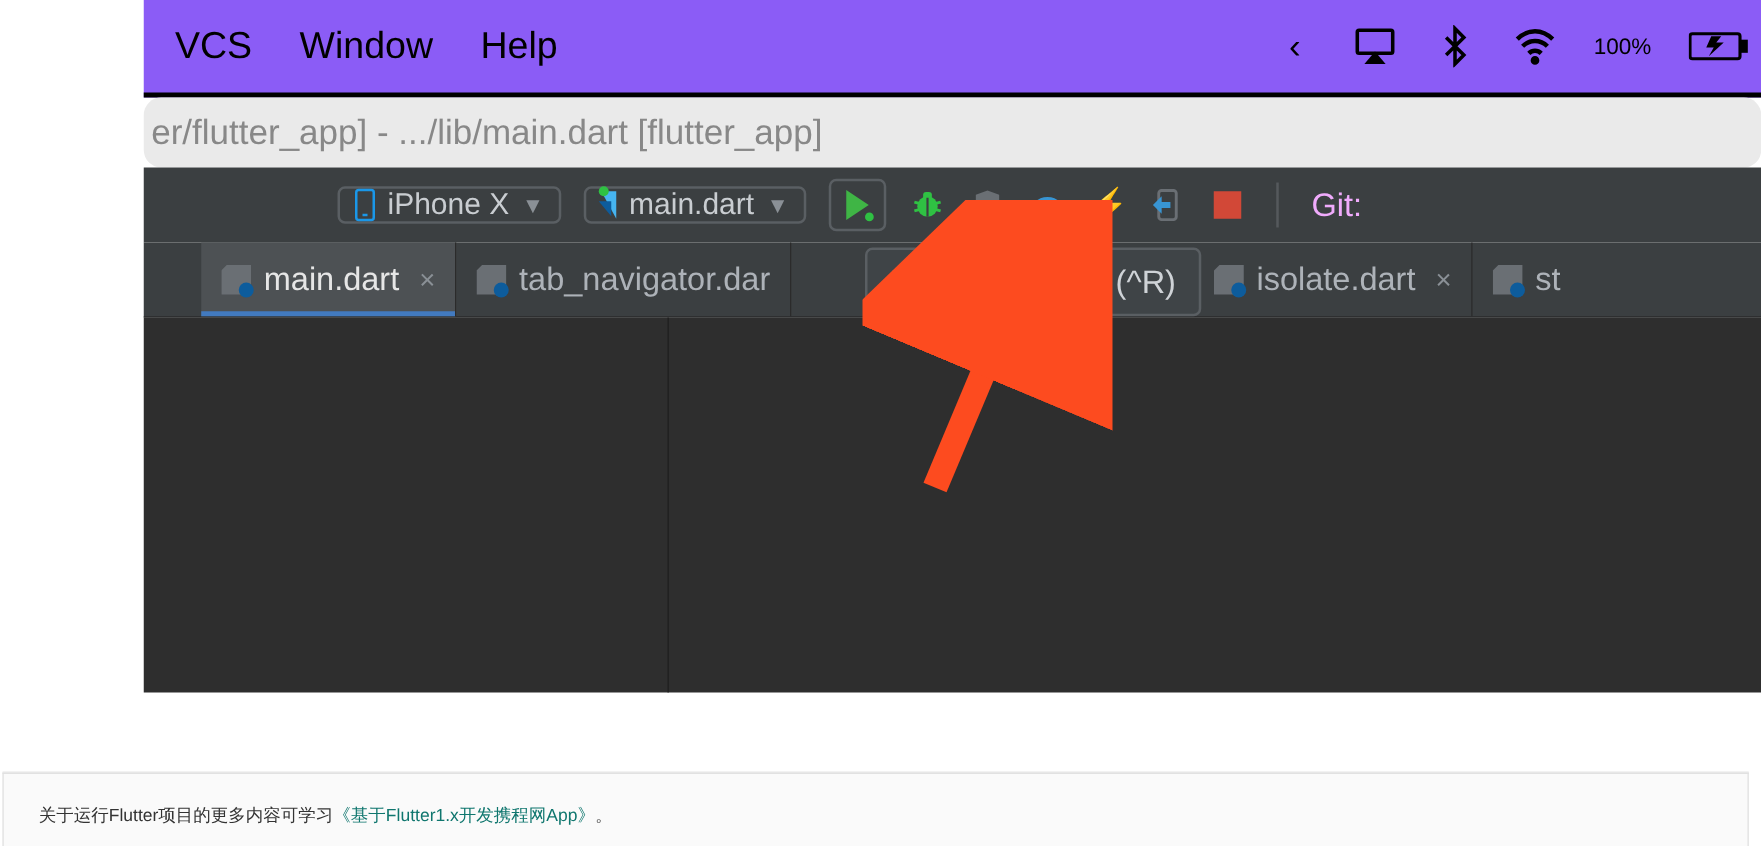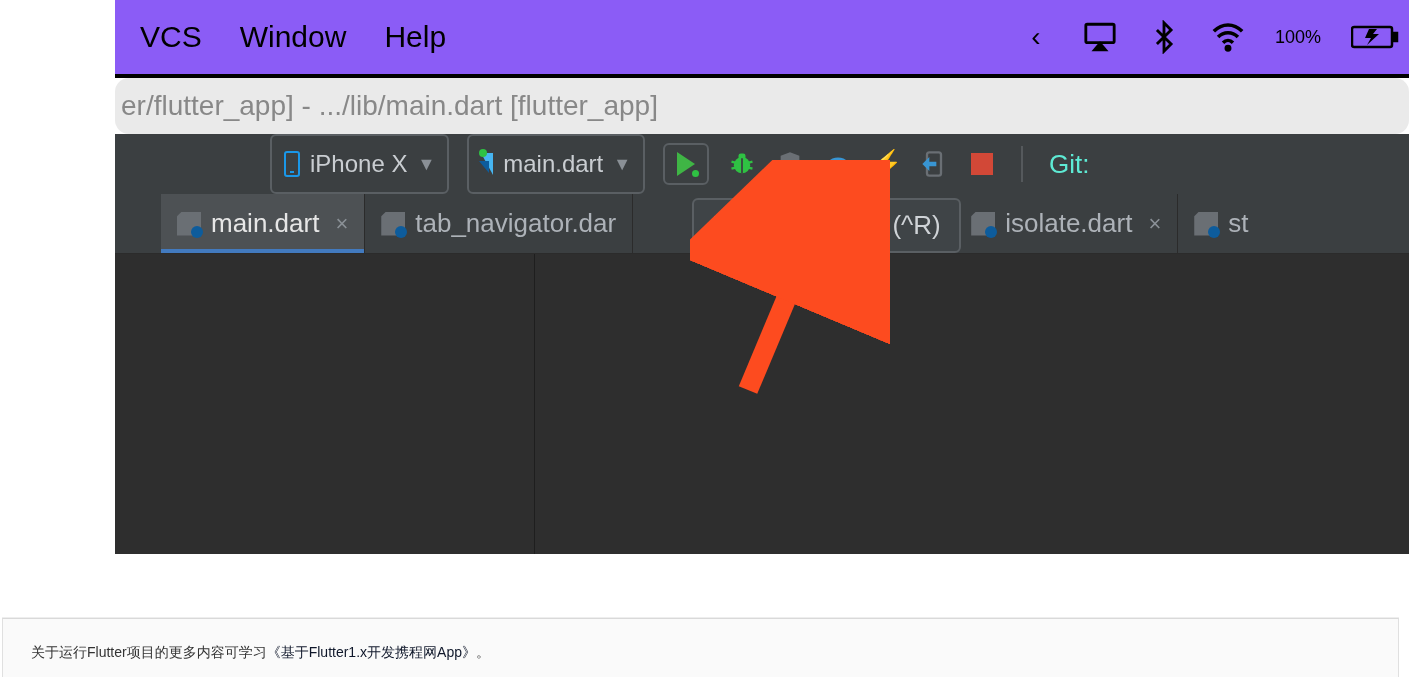--- a/index.html
+++ b/index.html
@@ -63,21 +63,21 @@
     top: 134px;
     right: 0;
     height: 60px;
     background: #3b3f41;
     display: flex;
     align-items: center;
     padding-left: 155px;
     gap: 18px;
   }
   .dropdown {
-    height: 60px;
+    height: 30px;
     border: 2px solid #5a5f63;
     border-radius: 6px;
     display: flex;
     align-items: center;
     padding: 0 12px;
     gap: 10px;
     color: #c9cdd1;
     font-size: 24px;
   }
   .dropdown .chev { color: #8a9096; font-size: 18px; }
@@ -125,21 +125,21 @@
   }
 
   .tb-icon { width:30px;height:30px;display:flex;align-items:center;justify-content:center; }
   .bug-icon svg { width: 28px; height: 28px; }
   .shield-icon svg { width: 28px; height: 28px; }
   .gauge-icon svg { width: 30px; height: 24px; }
   .bolt-icon { font-size:28px; color:#f4b93e; }
   .reload-icon svg{ width:28px;height:28px; }
   .stop-icon { width:22px;height:22px;background:#d24837; }
   .vsep { width:2px; height:36px; background:#55595c; margin:0 6px; }
-  .git-label { color:#5eead4; font-size:26px; margin-left:2px; }
+  .git-label { color:#f0abfc; font-size:26px; margin-left:2px; }
 
   
   .tab-bar {
     position:absolute; left:115px; top:194px; right:0; height:60px;
     background:#3b3f41; display:flex; align-items:stretch;
     border-bottom:1px solid #2b2b2b;
   }
   .tab-bar .spacer-left { width:46px; }
   .tab {
     display:flex;align-items:center;gap:10px;
@@ -185,21 +185,21 @@
   .arrow-annot { position:absolute; left:690px; top:160px; pointer-events:none; }
 
   
   .note-box {
     position:absolute; left:2px; right:10px; top:618px; height:69px;
     background:#fafafa; border:1px solid #e0e0e0; border-top:1px solid #d9d9d9;
     display:flex;align-items:center;padding-left:28px;
     font-size:14px; color:#333;
     box-shadow: 0 -1px 0 #eee;
   }
-  .note-box a { color:#0f172a; text-decoration:none; }
+  .note-box a { color:#0f766e; text-decoration:none; }
 </style>
 </head>
 <body>
 
 <div class="mac-menubar">
   <div class="menu-left">
     <span class="menu-item">VCS</span>
     <span class="menu-item">Window</span>
     <span class="menu-item">Help</span>
   </div>

